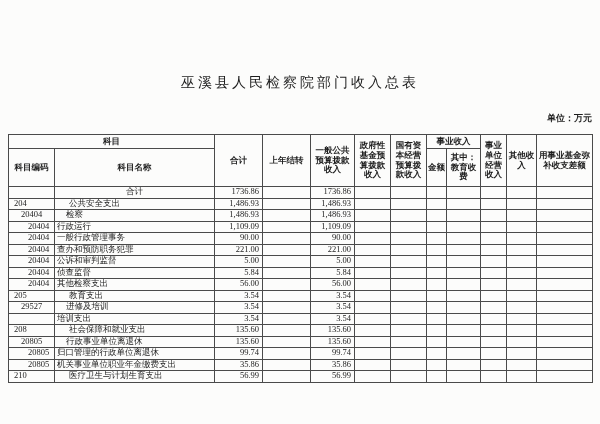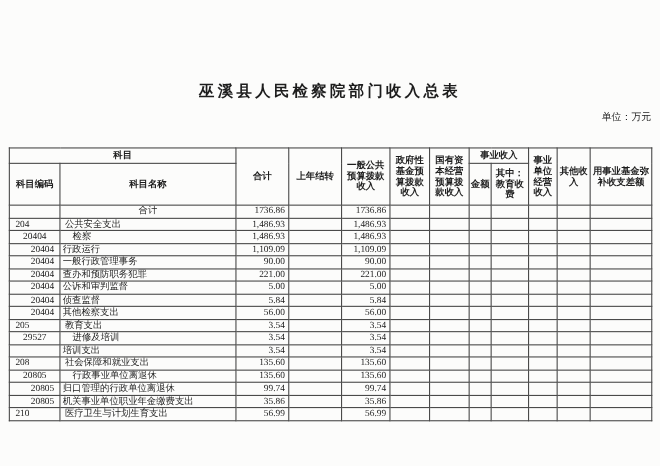--- a/index.html
+++ b/index.html
@@ -8,25 +8,26 @@
     width: 600px; height: 424px;
     background: #fcfcfb;
     font-family: "Liberation Serif", "DejaVu Serif", serif;
     color: #1d1d1d;
     position: relative;
     overflow: hidden;
   }
   .page-title {
     position: absolute; top: 74px; left: 0; width: 100%;
     text-align: center;
-    font-size: 14px; font-weight: bold; letter-spacing: 3px;
+    font-size: 14px; font-weight: normal; letter-spacing: 3px;
   }
   .unit-label {
-    position: absolute; top: 100px; right: 8px;
+    position: absolute; top: 112px; right: 8px;
     font-size: 9px;
+    font-weight: bold;
   }
   table.income-table {
     position: absolute; top: 134px; left: 8px;
     width: 584px;
     border-collapse: collapse;
     table-layout: fixed;
   }
   .income-table th, .income-table td {
     border: 1px solid #4a4a4a;
     font-size: 8.5px;
@@ -45,21 +46,21 @@
   }
   .income-table thead tr.h1 { height: 14px; }
   .income-table thead tr.h2 { height: 38px; }
   .income-table tbody tr { height: 11.5px; }
   .income-table td.num { text-align: right; padding-right: 3px; }
   .income-table td.code { text-align: left; }
   .income-table td.code.cind0 { padding-left: 5px; }
   .income-table td.code.cind1 { padding-left: 12px; }
   .income-table td.code.cind2 { padding-left: 19px; }
   .income-table td.name { text-align: left; }
-  .income-table td.name.nind0 { padding-left: 4px; }
+  .income-table td.name.nind0 { padding-left: 14px; }
   .income-table td.name.nind1 { padding-left: 11px; margin-left: 40px; }
   .income-table td.name.nind2 { }
   .income-table td.name.ncenter { text-align: center; }
 </style>
 </head>
 <body>
 
 <div class="page-title">巫溪县人民检察院部门收入总表</div>
 <div class="unit-label">单位：万元</div>
 

